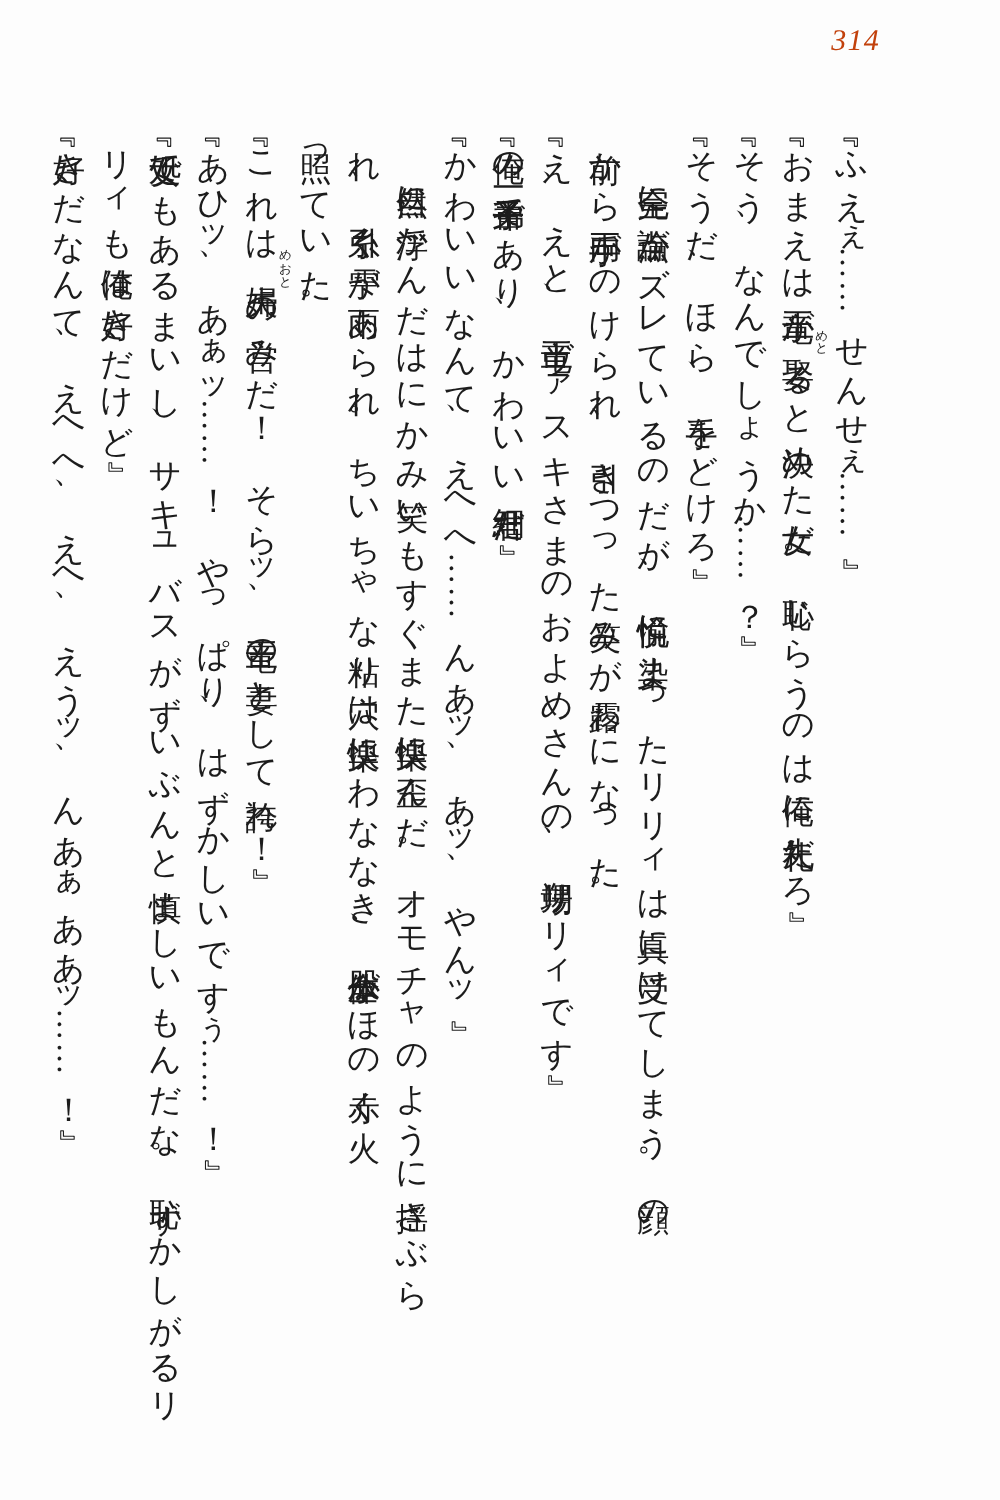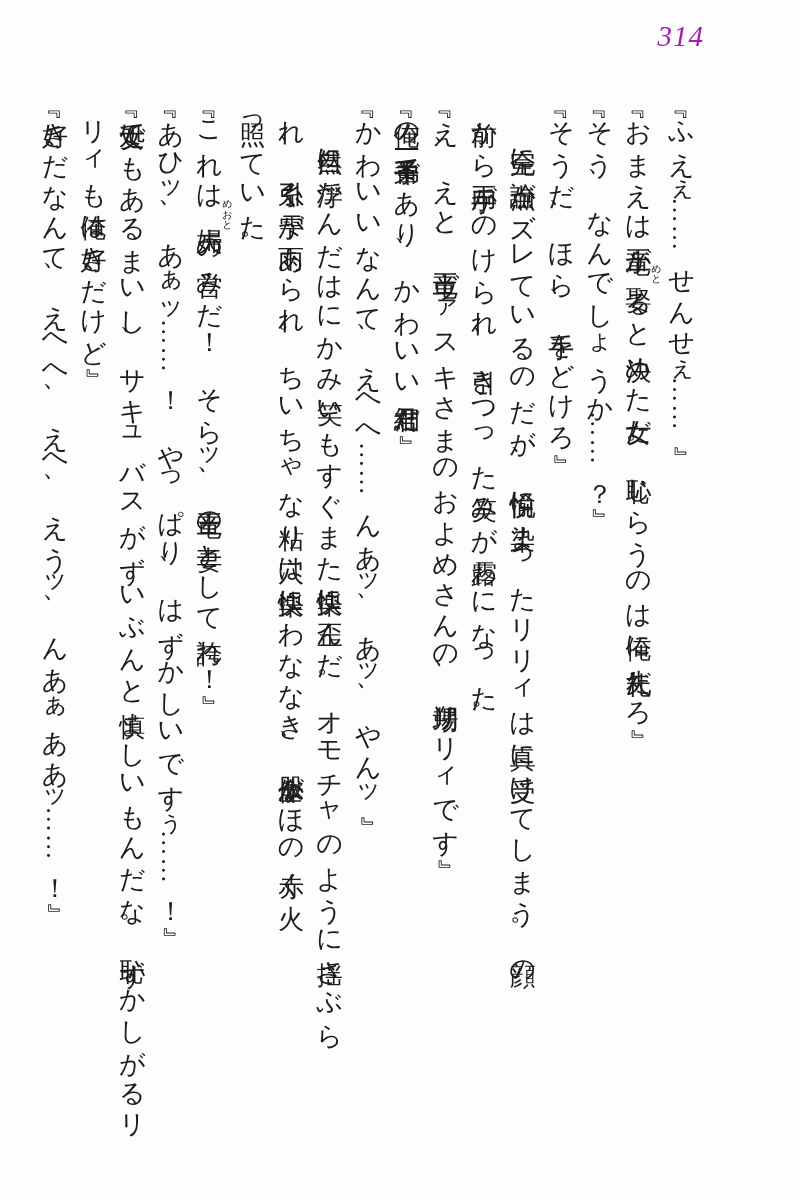--- a/index.html
+++ b/index.html
@@ -12,24 +12,24 @@
     width: 800px;
     height: 1200px;
     background: #fdfdfd;
     overflow: hidden;
     font-family: "Liberation Serif", "DejaVu Serif", serif;
   }
   .page-number {
     position: absolute;
     top: 20px;
     right: 96px;
-    font-size: 29px;
+    font-size: 24px;
     font-style: italic;
     letter-spacing: 1px;
-    color: #a21caf;
+    color: #c2410c;
   }
   .text-area {
     position: absolute;
     top: 102px;
     right: 100px;
     width: 658px;
     height: 1062px;
     writing-mode: vertical-rl;
     text-orientation: mixed;
     font-size: 26px;

